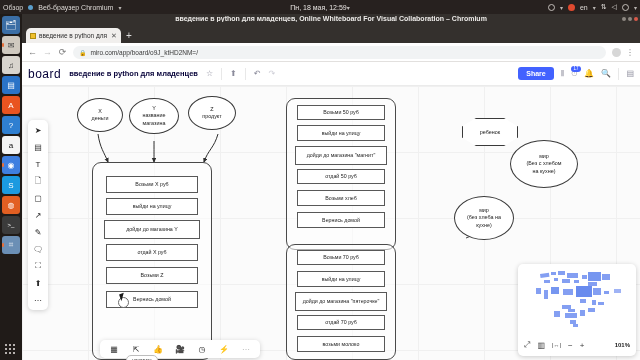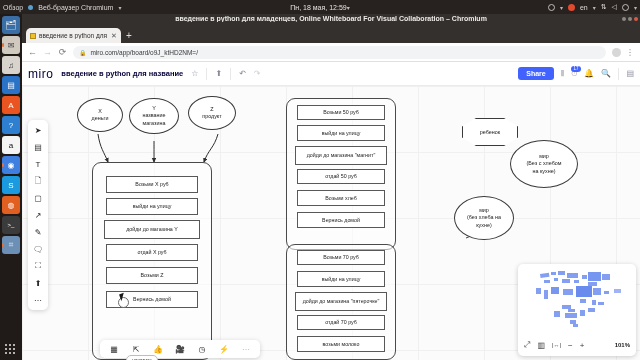--- a/index.html
+++ b/index.html
@@ -310,22 +310,22 @@
         <span class="lock">🔒</span>
         <span>miro.com/app/board/o9J_ktHD2NM=/</span>
       </div>
       <div class="omni-right">
         <span class="avatar-sm"></span>
         <span>⋮</span>
       </div>
     </div>
 
     <div class="miro-header">
-      <span class="miro-logo">miro</span>
-      <span class="board-name">введение в python для название</span>
+      <span class="miro-logo">board</span>
+      <span class="board-name">введение в python для младенцев</span>
       <span class="hdr-ico">☆</span>
       <span class="hdr-sep"></span>
       <span class="hdr-ico">⬆</span>
       <span class="hdr-sep"></span>
       <span class="hdr-ico">↶</span>
       <span class="hdr-ico" style="color:#cfcfd8;">↷</span>
       <div class="hdr-right">
         <button class="share-btn">Share</button>
         <span class="hdr-ico">⦀</span>
         <span class="hdr-ico" style="position:relative;">

